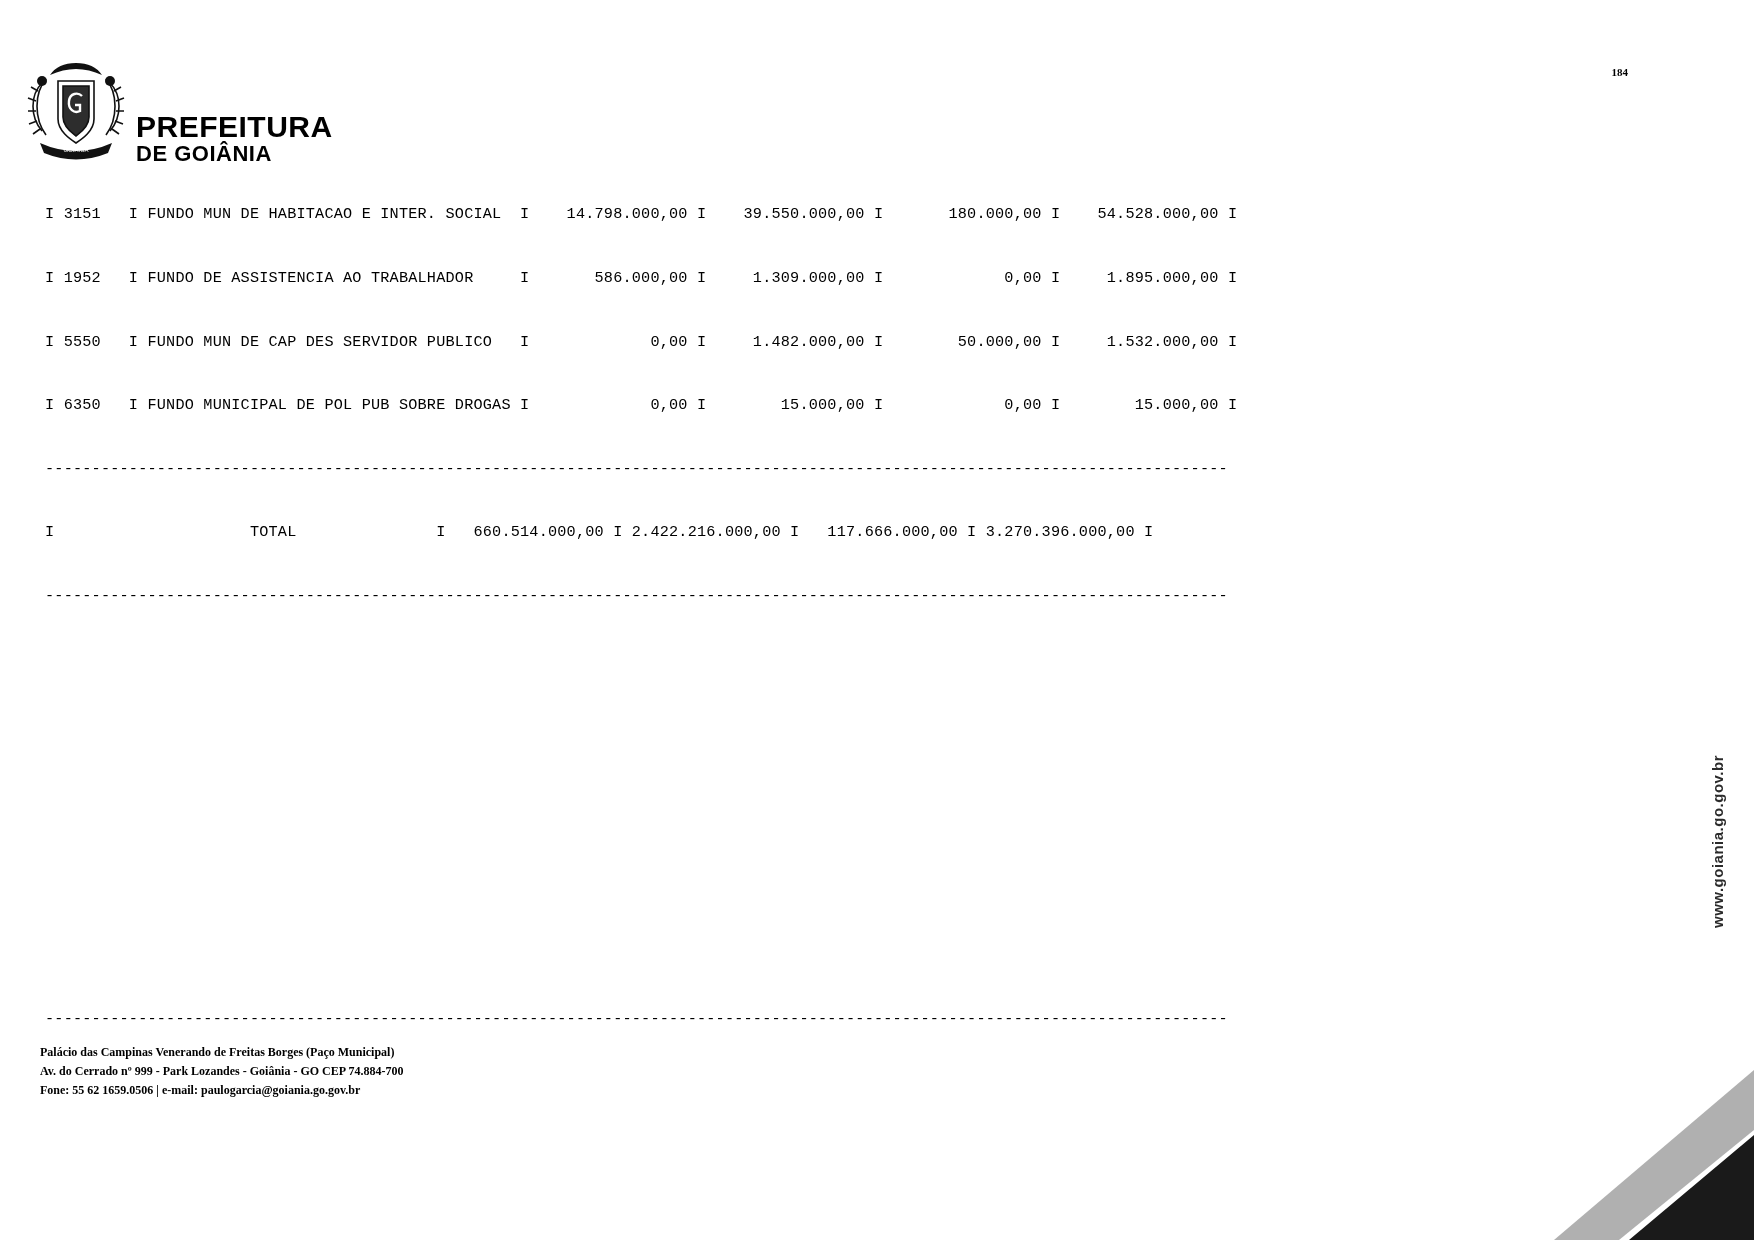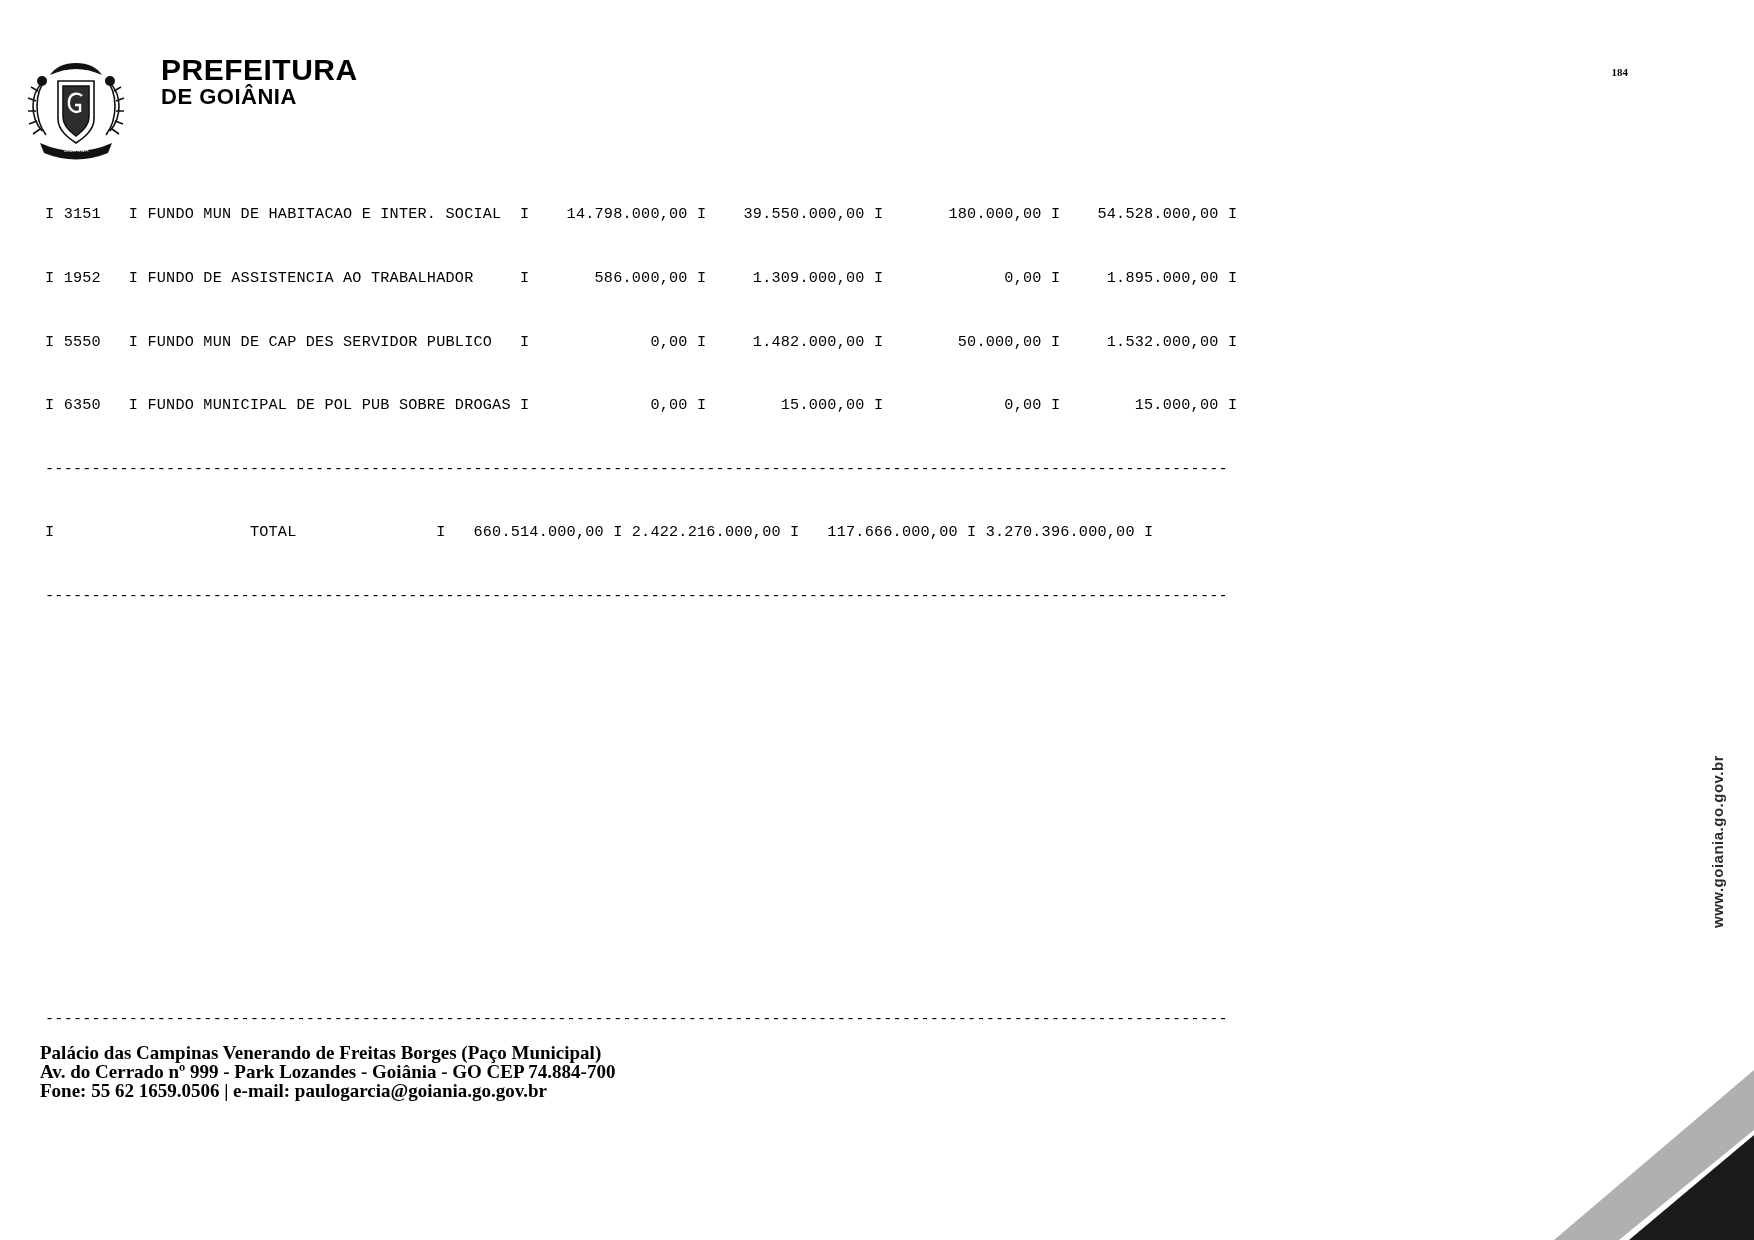--- a/index.html
+++ b/index.html
@@ -24,22 +24,22 @@
     font-family: "Liberation Serif", serif;
     font-weight: bold;
     font-size: 11px;
   }
 
   .brand {
     position: absolute;
     top: 55px;
     left: 20px;
     display: flex;
-    align-items: flex-start;
-    gap: 29px;
+    align-items: flex-end;
+    gap: 4px;
   }
   .crest {
     width: 112px;
     height: 110px;
     position: relative;
   }
   .crest svg { display:block; }
   .brand-text {
     font-family: "Liberation Sans", sans-serif;
     font-weight: bold;
@@ -63,21 +63,21 @@
   }
   .report .blk { white-space: pre; }
   .spacer-lg { height: 21px; }
 
   
   .footer {
     position: absolute;
     left: 40px;
     bottom: 140px;
     font-family: "Liberation Serif", serif;
-    font-size: 19px;
+    font-size: 12px;
     line-height: 19px;
     font-weight: bold;
   }
 
   
   .side-url {
     position: absolute;
     right: 28px;
     top: 755px;
     font-family: "Liberation Sans", sans-serif;

